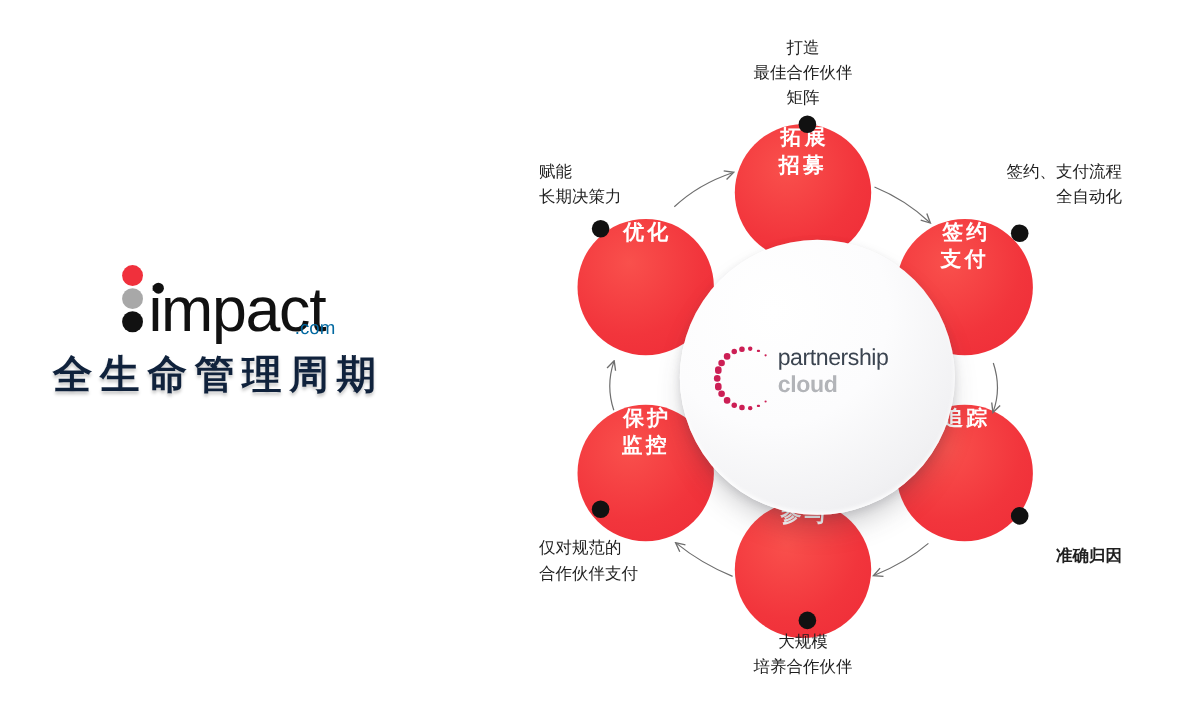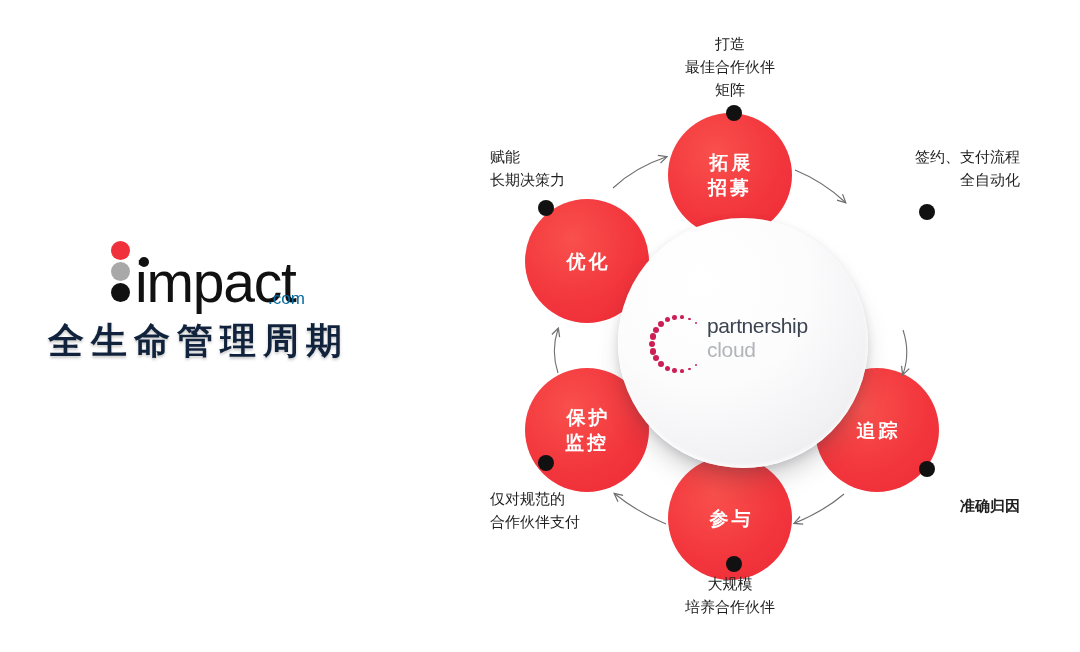--- a/index.html
+++ b/index.html
@@ -27,21 +27,21 @@
   #headline { position:absolute; left:48px; top:318px; width:360px;
               font-size:36px; line-height:46px; font-weight:700; color:#10223C;
               letter-spacing:7px; white-space:nowrap;
               text-shadow:0 2px 3px rgba(0,0,0,0.22); }
 
   
   #diagram { position:absolute; left:440px; top:0; width:640px; height:652px; }
 
   .node { position:absolute; width:124px; height:124px; border-radius:50%;
           background:radial-gradient(circle at 38% 32%, #F9504C 0%, #F2353C 58%, #EE2B37 100%);
-          display:flex; align-items:center; justify-content:center; }
+          display:flex; justify-content:center; }
   .node-label { color:#ffffff; font-size:19px; line-height:25px; font-weight:700;
                 text-align:center; letter-spacing:3px; text-indent:3px;
                 white-space:pre-line; }
 
   .marker { position:absolute; width:16px; height:16px; border-radius:50%;
             background:#111111; z-index:6; }
 
   
   .n-top    { left:228px; top:113px; }
   .n-tr     { left:375px; top:199px; }
@@ -65,21 +65,21 @@
                        0 3px 8px rgba(60,60,70,0.14),
                        inset 0 -2px 4px rgba(255,255,255,0.9); }
   #centre-inner { position:absolute; inset:0; display:flex; align-items:center;
                   justify-content:center; }
   #pc-logo { position:relative; width:196px; height:74px; }
   #pc-dots { position:absolute; left:0px; top:4px; width:68px; height:68px; }
   #pc-dots span { position:absolute; border-radius:50%; background:#CC1F55; }
   #pc-text { position:absolute; left:62px; top:8px; width:134px; }
   #pc-partnership { font-size:21px; line-height:24px; font-weight:400;
                     color:#3B4450; letter-spacing:-0.4px; }
-  #pc-cloud { font-size:21px; line-height:24px; font-weight:400;
+  #pc-cloud { font-size:21px; line-height:24px; font-weight:700;
               color:#B2B4B8; letter-spacing:-0.3px; }
 
   
   .caption { position:absolute; font-size:15px; line-height:23px; color:#1F1F1F;
              white-space:pre-line; }
   .c-top   { left:200px; top:32px;  width:180px; text-align:center; }
   .c-tr    { left:400px; top:145px; width:180px; text-align:right; }
   .c-br    { left:400px; top:494px; width:180px; text-align:right;font-weight:bold; }
   .c-bot   { left:200px; top:572px; width:180px; text-align:center; }
   .c-bl    { left: 50px; top:487px; width:180px; text-align:left; }
@@ -127,20 +127,24 @@
       <path d="M404,494 C390,506 372,516 355,523" fill="none" stroke="#6E6E6E" stroke-width="1.1" marker-end="url(#ah)"></path>
 
       <path d="M226,524 C209,517 191,507 175,494" fill="none" stroke="#6E6E6E" stroke-width="1.1" marker-end="url(#ah)"></path>
 
       <path d="M118,373 C113,358 113,344 118,329" fill="none" stroke="#6E6E6E" stroke-width="1.1" marker-end="url(#ah)"></path>
     </svg>
 
     <div class="node n-top">
       <span class="node-label">拓展
 招募</span>
+    </div>
+    <div class="node n-tr">
+      <span class="node-label">签约
+支付</span>
     </div>
     <div class="node n-br">
       <span class="node-label">追踪</span>
     </div>
     <div class="node n-bot">
       <span class="node-label">参与</span>
     </div>
     <div class="node n-bl">
       <span class="node-label">保护
 监控</span>

